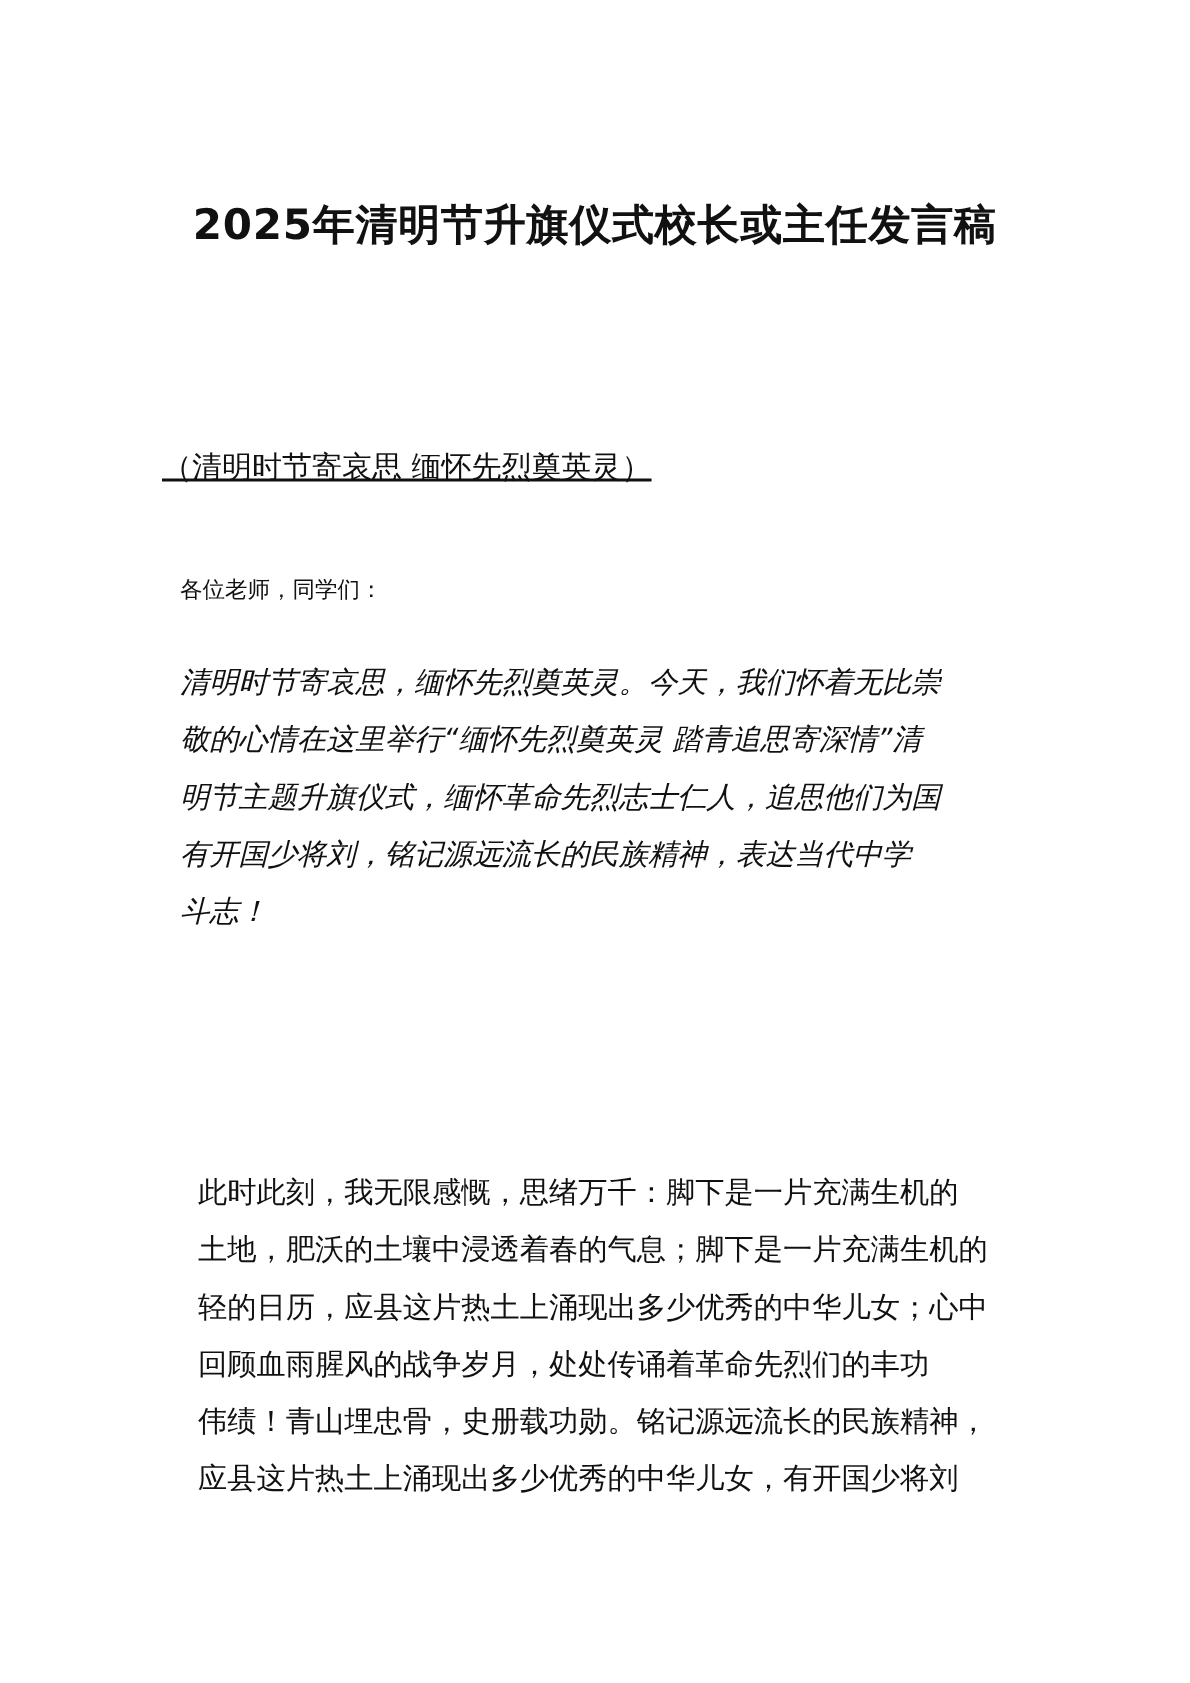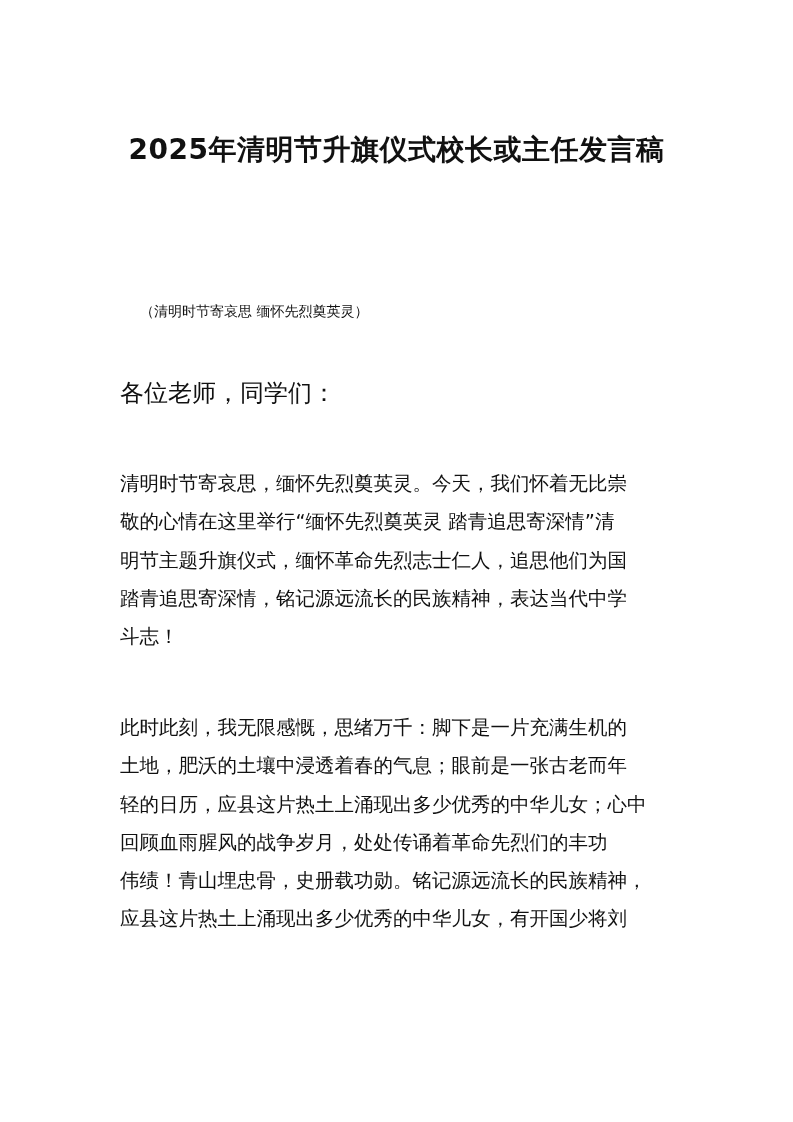--- a/index.html
+++ b/index.html
@@ -1,43 +1,43 @@
 <!DOCTYPE html>
 <html><head>
 <meta charset="utf-8">
 <style>
   html, body { margin: 0; padding: 0; background: #ffffff; }
   body { width: 793px; height: 1122px; position: relative; overflow: hidden;
          font-family: "DejaVu Sans", "Liberation Sans", sans-serif; color: #111; }
   .title { position: absolute; left: 0; width: 793px; top: 130px; text-align: center;
            font-size: 28px; font-weight: bold; letter-spacing: 0.5px; line-height: 40px; }
-  .subtitle { position: absolute; left: 140px; top: 296px; font-size: 14px; line-height: 30px; }
-  .greeting { position: absolute; left: 120px; top: 378px; font-size: 24px; line-height: 30px; }
+  .subtitle { position: absolute; left: 108px; top: 296px; font-size: 20px; line-height: 30px; text-decoration: underline; }
+  .greeting { position: absolute; left: 120px; top: 378px; font-size: 15px; line-height: 30px; }
   .para { position: absolute; left: 120px; width: 570px; font-size: 19.5px; }
   .line { display: block; height: 38.3px; line-height: 38.3px; white-space: nowrap; }
-  #p1 { top: 465px; }
-  #p2 { top: 709px; }
+  #p1 { top: 436px; font-style: italic; }
+  #p2 { top: 776px; margin-left: 12px; }
 </style>
 </head>
 <body>
 
 <div>
   <div class="title">2025年清明节升旗仪式校长或主任发言稿</div>
   <div class="subtitle">（清明时节寄哀思 缅怀先烈奠英灵）</div>
   <div class="greeting">各位老师，同学们：</div>
 
   <div class="para" id="p1">
     <span class="line">清明时节寄哀思，缅怀先烈奠英灵。今天，我们怀着无比崇</span>
     <span class="line">敬的心情在这里举行“缅怀先烈奠英灵 踏青追思寄深情”清</span>
     <span class="line">明节主题升旗仪式，缅怀革命先烈志士仁人，追思他们为国</span>
-    <span class="line">踏青追思寄深情，铭记源远流长的民族精神，表达当代中学</span>
+    <span class="line">有开国少将刘，铭记源远流长的民族精神，表达当代中学</span>
     <span class="line">斗志！</span>
   </div>
 
   <div class="para" id="p2">
     <span class="line">此时此刻，我无限感慨，思绪万千：脚下是一片充满生机的</span>
-    <span class="line">土地，肥沃的土壤中浸透着春的气息；眼前是一张古老而年</span>
+    <span class="line">土地，肥沃的土壤中浸透着春的气息；脚下是一片充满生机的</span>
     <span class="line">轻的日历，应县这片热土上涌现出多少优秀的中华儿女；心中</span>
     <span class="line">回顾血雨腥风的战争岁月，处处传诵着革命先烈们的丰功</span>
     <span class="line">伟绩！青山埋忠骨，史册载功勋。铭记源远流长的民族精神，</span>
     <span class="line">应县这片热土上涌现出多少优秀的中华儿女，有开国少将刘</span>
   </div>
 </div>
 
 </body></html>

